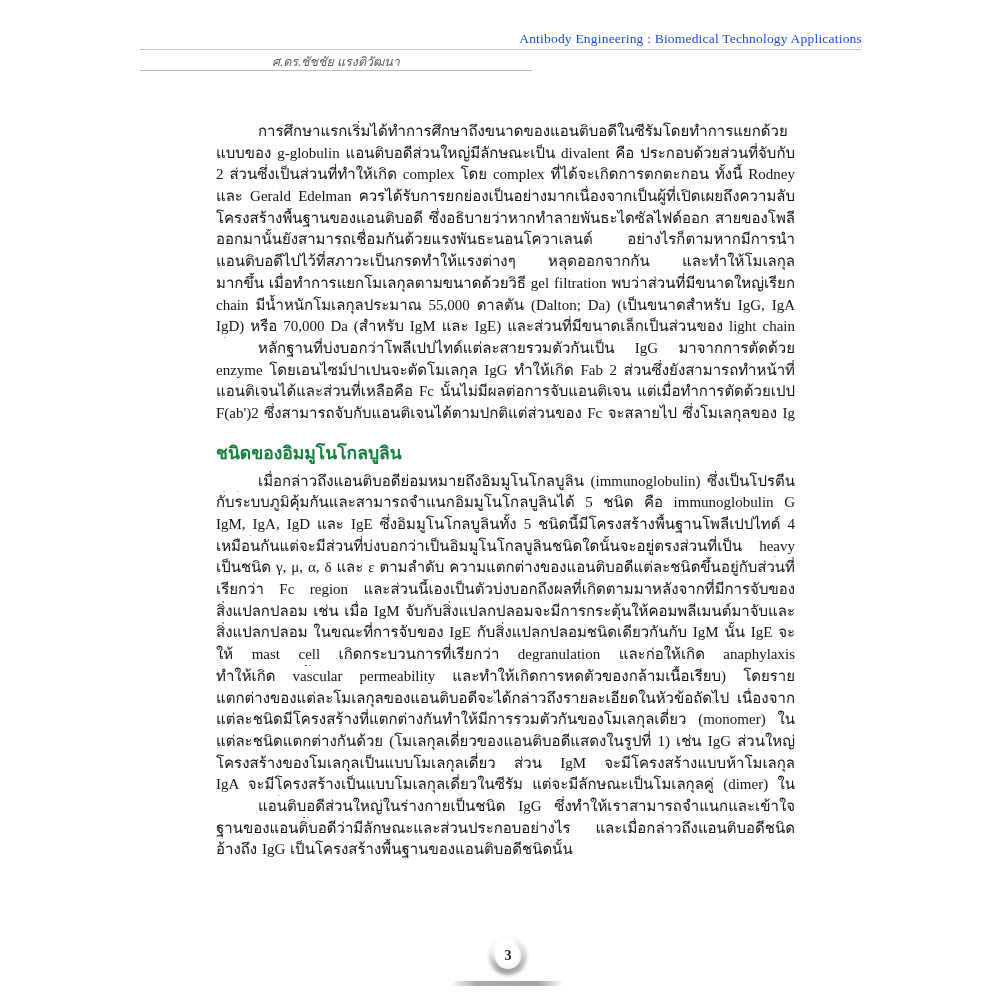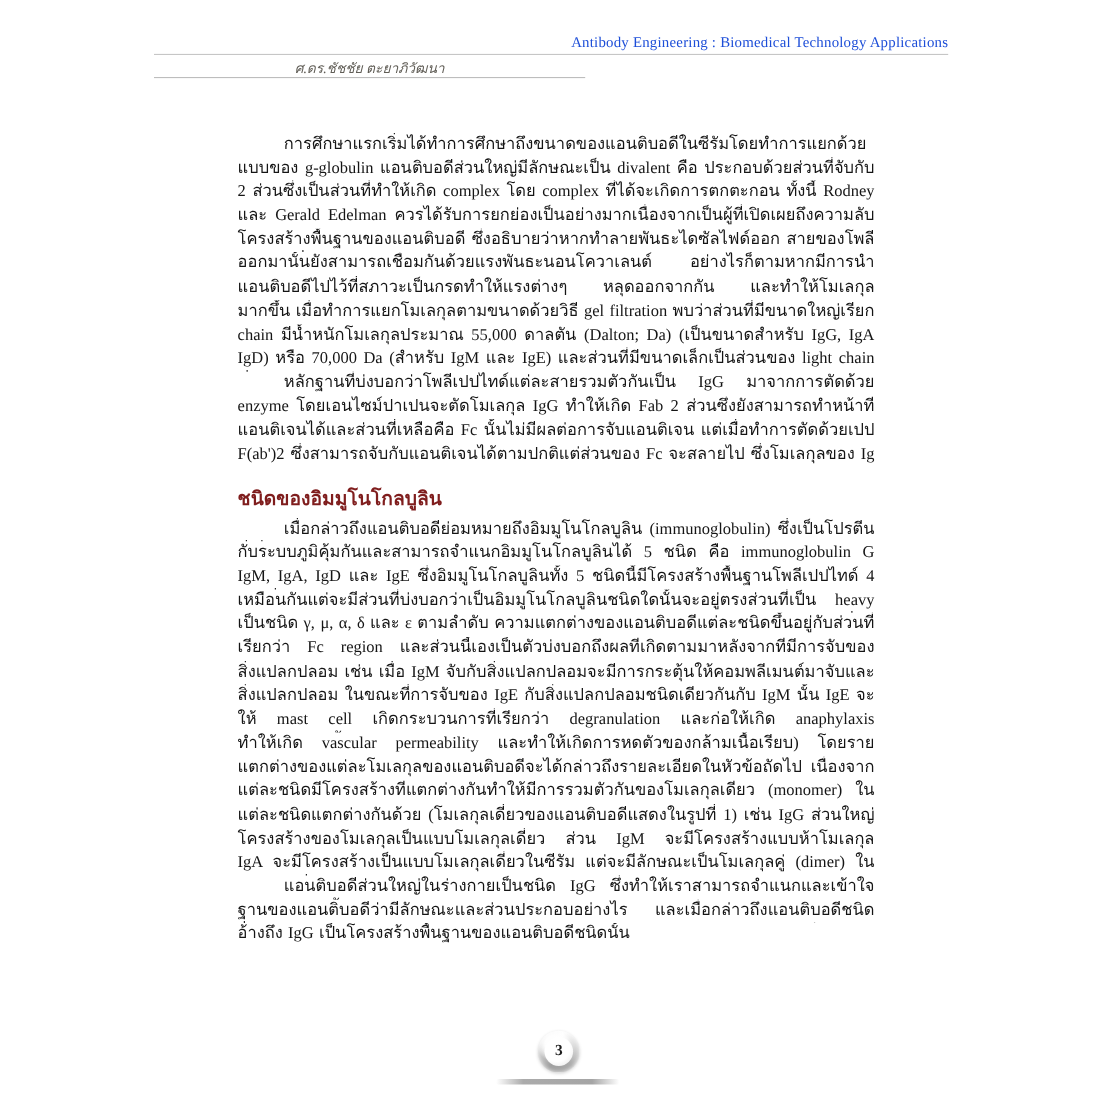--- a/index.html
+++ b/index.html
@@ -43,21 +43,21 @@
   .line {
     height:21.7px; line-height:21.7px;
     overflow:hidden;
     text-align:justify; text-align-last:justify;
     word-spacing:1px;
   }
   .line-last  { text-align-last:left; }
   .line-first { text-indent:42px; }
   .section-heading {
     margin:15px 0 5px 0;
-    font-size:17.5px; font-weight:bold; color:#7f1d1d;
+    font-size:17.5px; font-weight:bold; color:#15803d;
     line-height:26px;
   }
 
   
   .footer { position:absolute; left:0; top:0; width:100%; height:100%; pointer-events:none; }
   .page-badge {
     position:absolute; left:489px; top:937px;
     width:38px; height:38px; border-radius:50%;
     background:
       radial-gradient(circle at 38% 32%, rgba(255,255,255,0.95) 0 22%, rgba(255,255,255,0) 45%),
@@ -80,21 +80,21 @@
   }
 </style>
 </head>
 <body>
 
 <div class="page">
 
   <div class="header">
     <div class="book-title">Antibody Engineering : Biomedical Technology Applications</div>
     <div class="rule-long"></div>
-    <div class="author">ศ.ดร.ชัชชัย  ตะยาภิวัฒนา</div>
+    <div class="author">ศ.ดร.ชัชชัย  แรงติวัฒนา</div>
     <div class="rule-short"></div>
   </div>
 
   <div class="body-text">
     <div class="para">
         <div class="line line-first">การศึกษาแรกเริ่มได้ทำการศึกษาถึงขนาดของแอนติบอดีในซีรัมโดยทำการแยกด้วยกระแสไฟฟ้าในรูป</div>
         <div class="line">แบบของ g-globulin แอนติบอดีส่วนใหญ่มีลักษณะเป็น divalent คือ ประกอบด้วยส่วนที่จับกับแอนติเจน</div>
         <div class="line">2 ส่วนซึ่งเป็นส่วนที่ทำให้เกิด complex โดย complex ที่ได้จะเกิดการตกตะกอน ทั้งนี้ Rodney Porter</div>
         <div class="line">และ Gerald Edelman ควรได้รับการยกย่องเป็นอย่างมากเนื่องจากเป็นผู้ที่เปิดเผยถึงความลับของ</div>
         <div class="line">โครงสร้างพื้นฐานของแอนติบอดี ซึ่งอธิบายว่าหากทำลายพันธะไดซัลไฟด์ออก สายของโพลีเปปไทด์ที่แยก</div>

